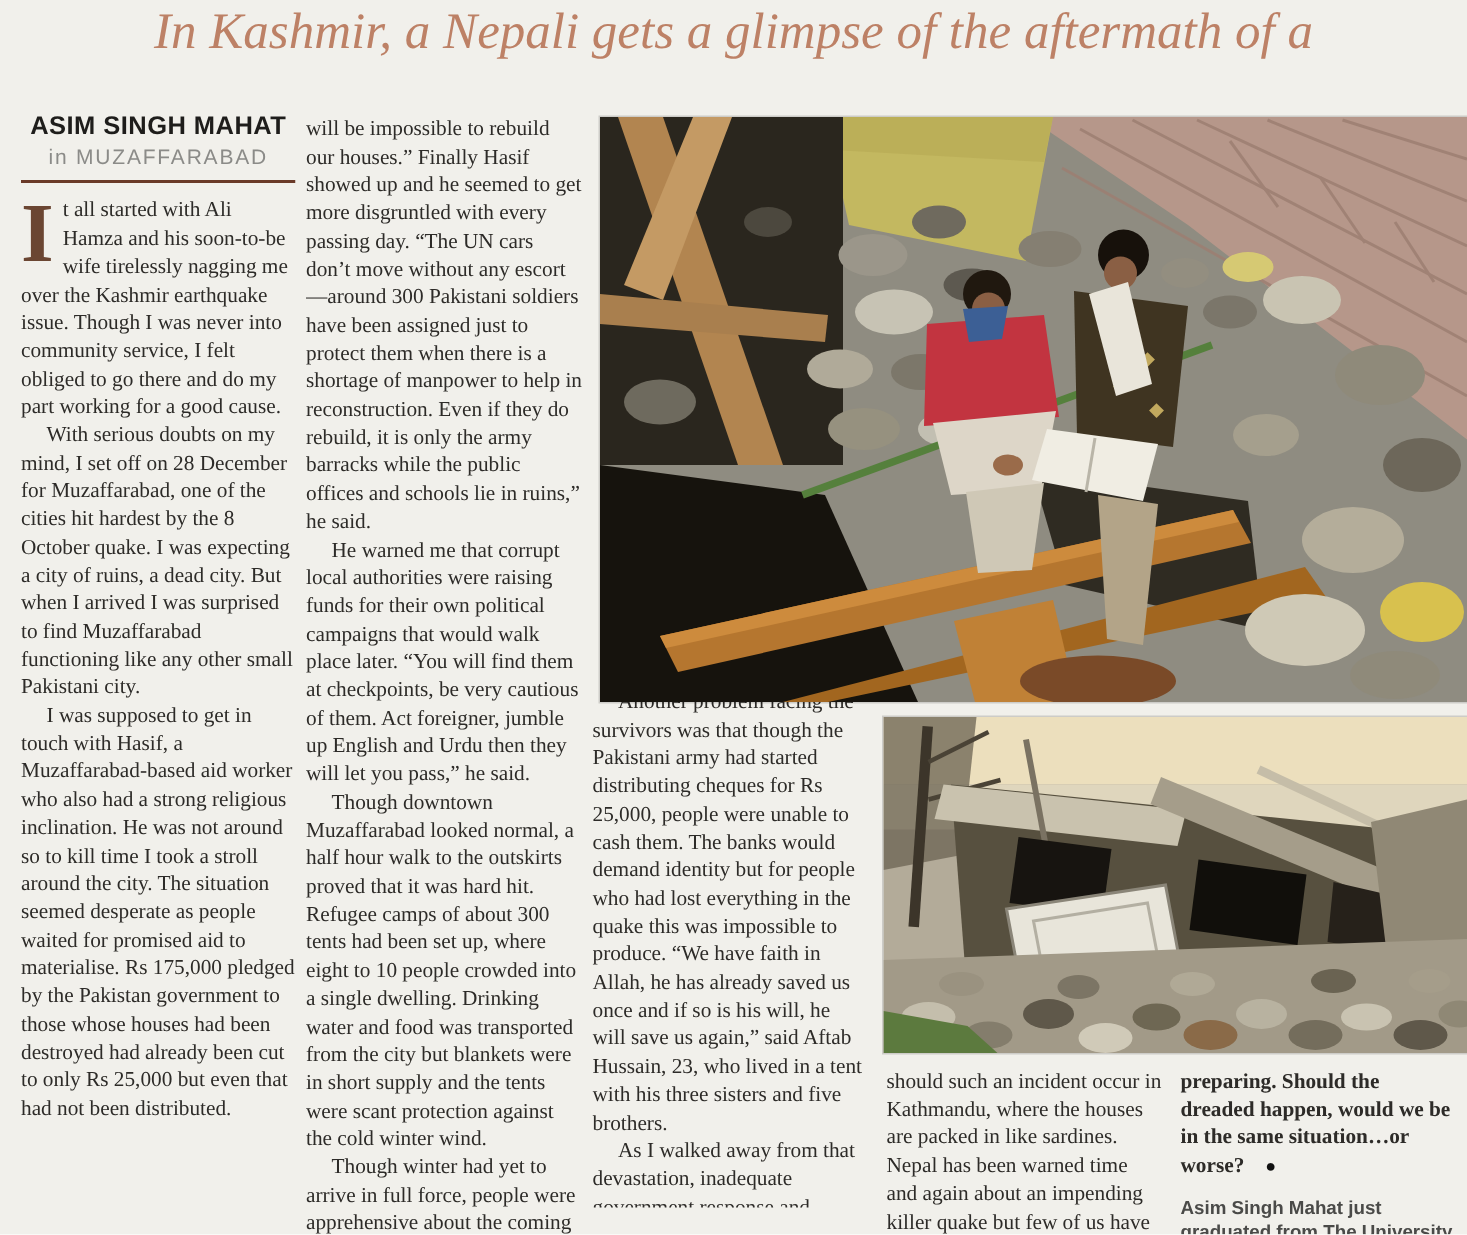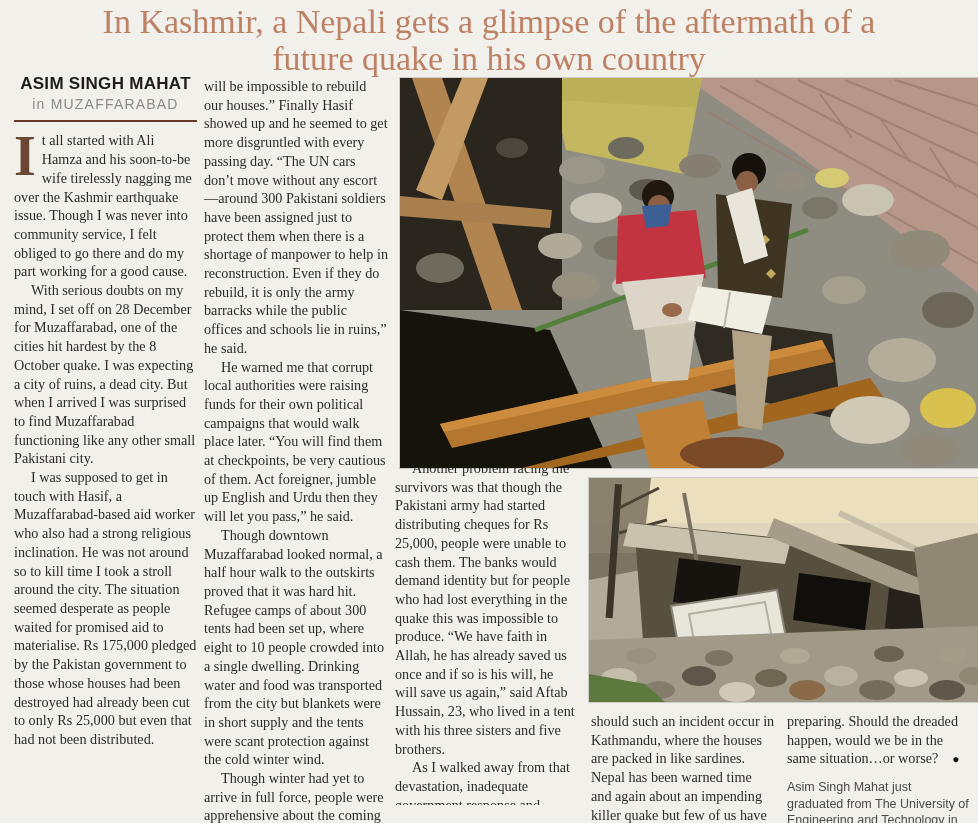--- a/index.html
+++ b/index.html
@@ -6,35 +6,35 @@
   .page {
     position:relative; width:978px; height:823px;
     background:var(--page_bg,#f1f0eb);
     font-family:"Liberation Serif", serif;
     overflow:hidden;
   }
   .headline {
     position:absolute; top:3px; left:0; width:100%;
     margin:0; text-align:center;
     color:var(--headline,#bd8166);
-    font-size:34px; line-height:37px; font-weight:400;
+    font-size:34px; line-height:37px; font-weight:400;font-style:italic;
   }
   .col {
     position:absolute;
     font-size:14.2px; line-height:18.7px;
     color:var(--body_text,#2d2b28); text-align:left;
     overflow:hidden;
   }
   .col p { margin:0; }
   p.ind { text-indent:17px; }
   #col1 { left:14px;  top:75px;  width:183px; height:748px; }
   #col2 { left:204px; top:77px;  width:184px; height:746px; }
   #col3 { left:395px; top:459px; width:184px; height:346px; }
   #col4 { left:591px; top:712px; width:184px; height:111px; }
-  #col5 { left:787px; top:712px; width:184px; height:111px; }
+  #col5 { left:787px; top:712px; width:184px; height:111px;font-weight:bold; }
   .byline {
     text-align:center; font-family:"Liberation Sans", sans-serif;
     padding-bottom:7px; margin-bottom:9px;
     border-bottom:2px solid var(--byline_rule,#6a3a28);
   }
   .byline .author { font-weight:bold; font-size:17px; color:#1e1d1b; letter-spacing:.3px; }
   .byline .location { font-size:14px; color:#8b8b88; letter-spacing:1.2px; margin-top:1px; }
   .dropcap {
     float:left; font-size:56px; line-height:45px;
     padding:3px 6px 0 0; color:var(--drop_cap,#6b4632);
@@ -50,21 +50,21 @@
     color:var(--bio_text,#4a4a48);
     margin-top:10px !important;
   }
 </style>
 </head>
 <body>
 
 <div class="page">
 
   <h1 class="headline"><span>In Kashmir, a Nepali gets a glimpse of the aftermath of a</span><br>
-  <span>future quake in his own country</span></h1>
+  </h1>
 
   <div class="col" id="col1">
     <div class="byline">
       <div class="author">ASIM SINGH MAHAT</div>
       <div class="location">in MUZAFFARABAD</div>
     </div>
     <p><span class="dropcap">I</span><span>t all started with Ali Hamza and his soon-to-be wife tirelessly nagging me over the Kashmir earthquake issue. Though I was never into community service, I felt obliged to go there and do my part working for a good cause.</span></p>
     <p class="ind">With serious doubts on my mind, I set off on 28 December for Muzaffarabad, one of the cities hit hardest by the 8 October quake. I was expecting a city of ruins, a dead city. But when I arrived I was surprised to find Muzaffarabad functioning like any other small Pakistani city.</p>
     <p class="ind">I was supposed to get in touch with Hasif, a Muzaffarabad-based aid worker who also had a strong religious inclination. He was not around so to kill time I took a stroll around the city. The situation seemed desperate as people waited for promised aid to materialise. Rs 175,000 pledged by the Pakistan government to those whose houses had been destroyed had already been cut to only Rs 25,000 but even that had not been distributed.</p>
 

